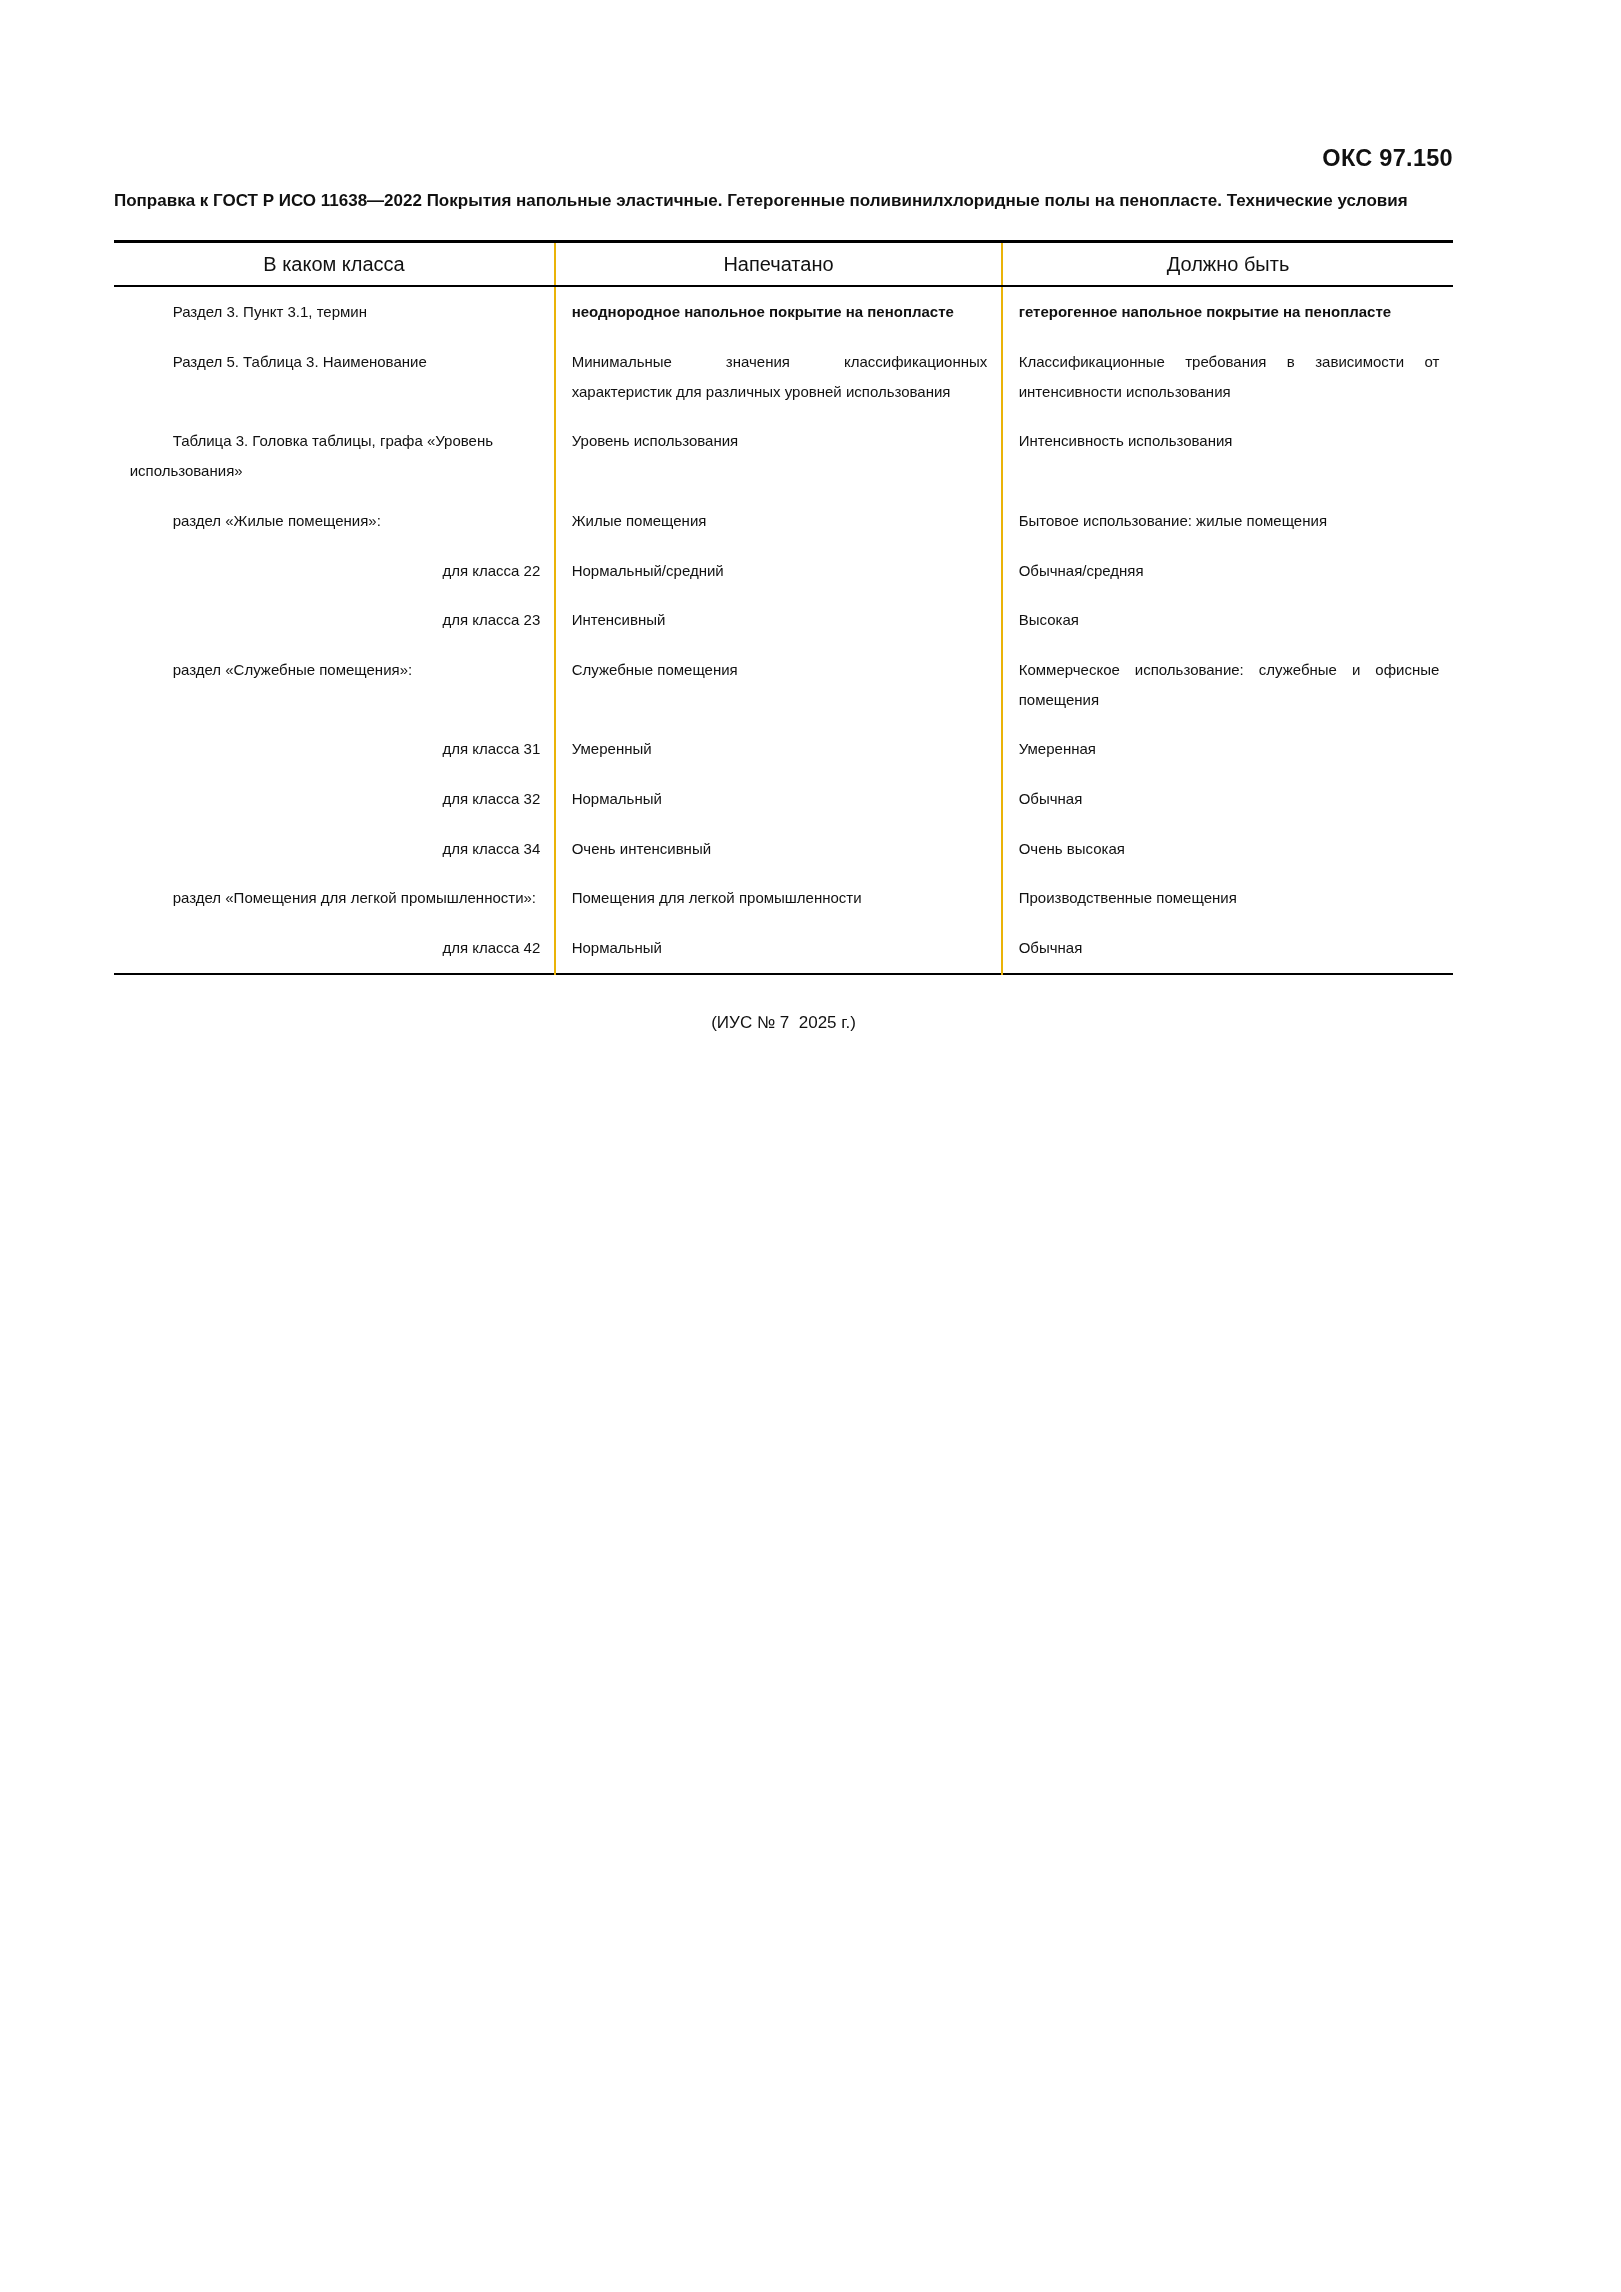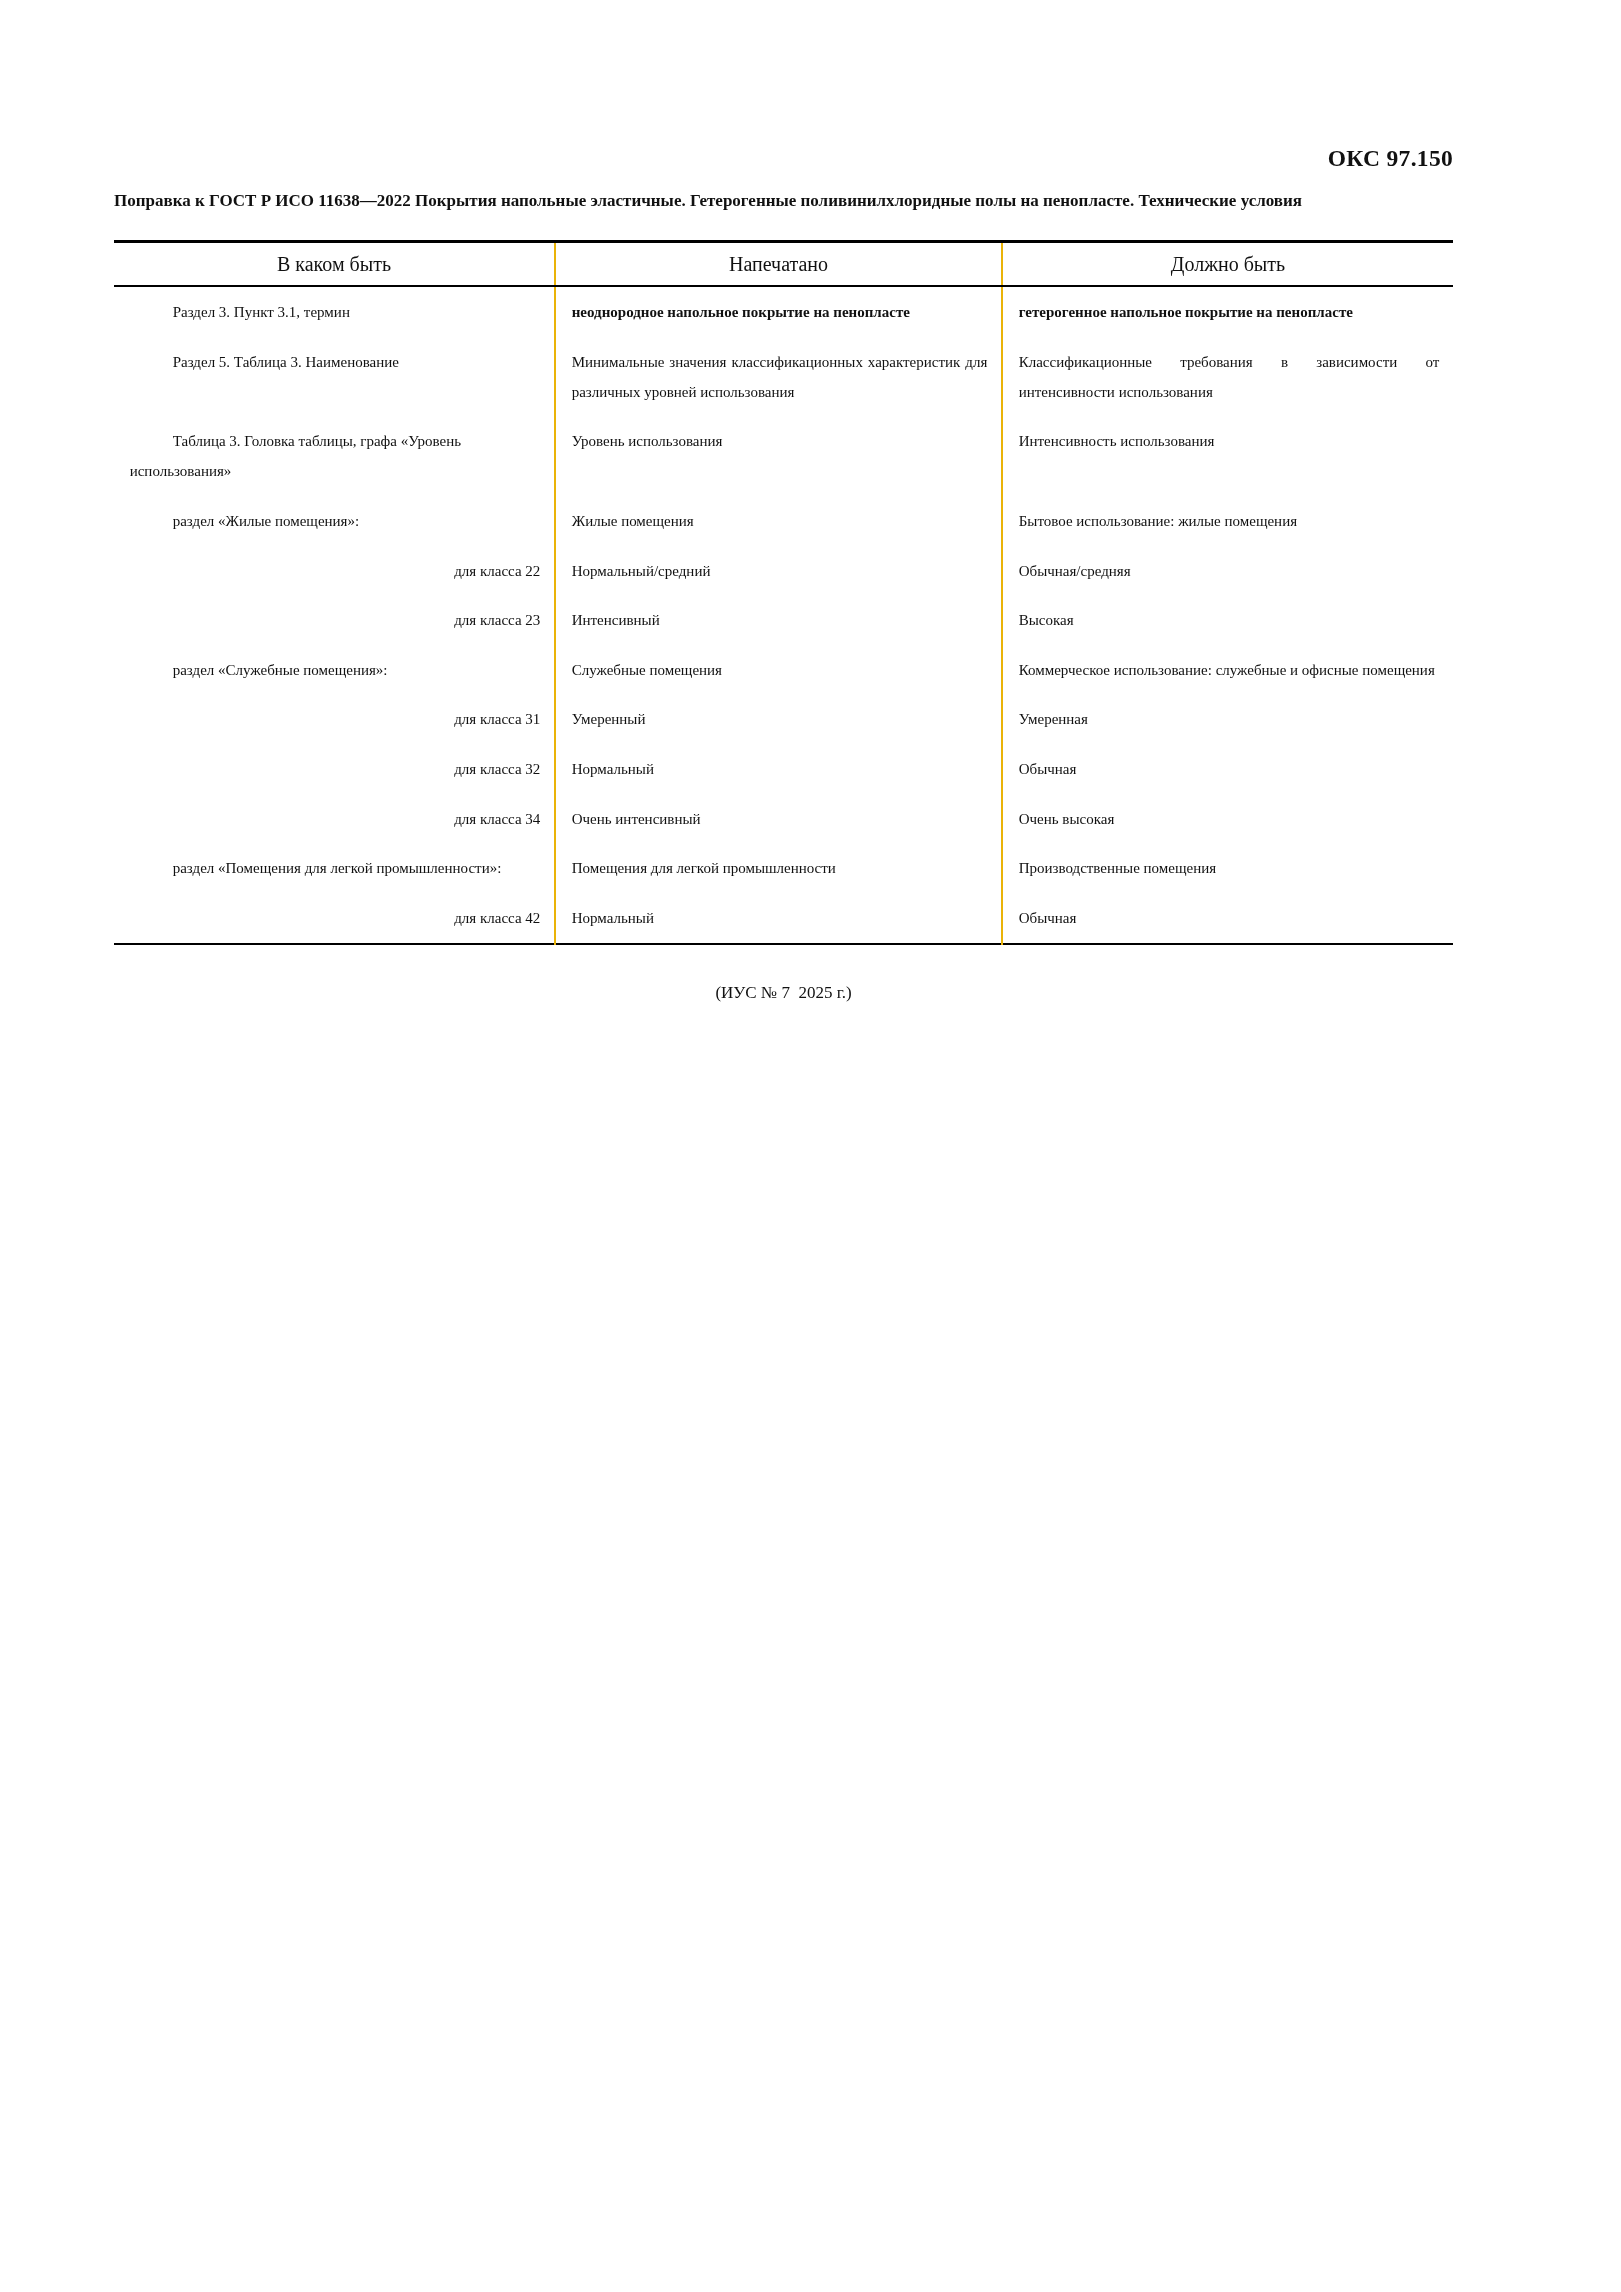--- a/index.html
+++ b/index.html
@@ -2,21 +2,21 @@
 <html lang="ru"><head>
 <meta charset="utf-8">
 <style>
   * { margin: 0; padding: 0; box-sizing: border-box; }
   html, body { background: #ffffff; }
   .page {
     position: relative;
     width: 1621px;
     height: 2293px;
     background: #ffffff;
-    font-family: Liberation Serif, serif;
+    font-family: Liberation Sans, sans-serif;
     color: #111111;
     overflow: hidden;
   }
   .content {
     position: absolute;
     left: 114px;
     top: 0;
     width: 1339px;
   }
   .oks-code {
@@ -91,21 +91,21 @@
     <div class="doc-title">Поправка к ГОСТ Р ИСО 11638—2022 Покрытия напольные эластичные. Гетерогенные поливинилхлоридные полы на пенопласте. Технические условия</div>
 
     <table class="correction">
       <colgroup>
         <col style="width:441px">
         <col style="width:447px">
         <col style="width:451px">
       </colgroup>
       <thead>
         <tr>
-          <th>В каком быть</th>
+          <th>В каком класса</th>
           <th>Напечатано</th>
           <th>Должно быть</th>
         </tr>
       </thead>
       <tbody>
         <tr>
           <td class="cell-place par">Раздел 3. Пункт 3.1, термин</td>
           <td class="cell-printed bold">неоднородное напольное покрытие на пенопласте</td>
           <td class="cell-should bold">гетерогенное напольное покрытие на пенопласте</td>
         </tr>

